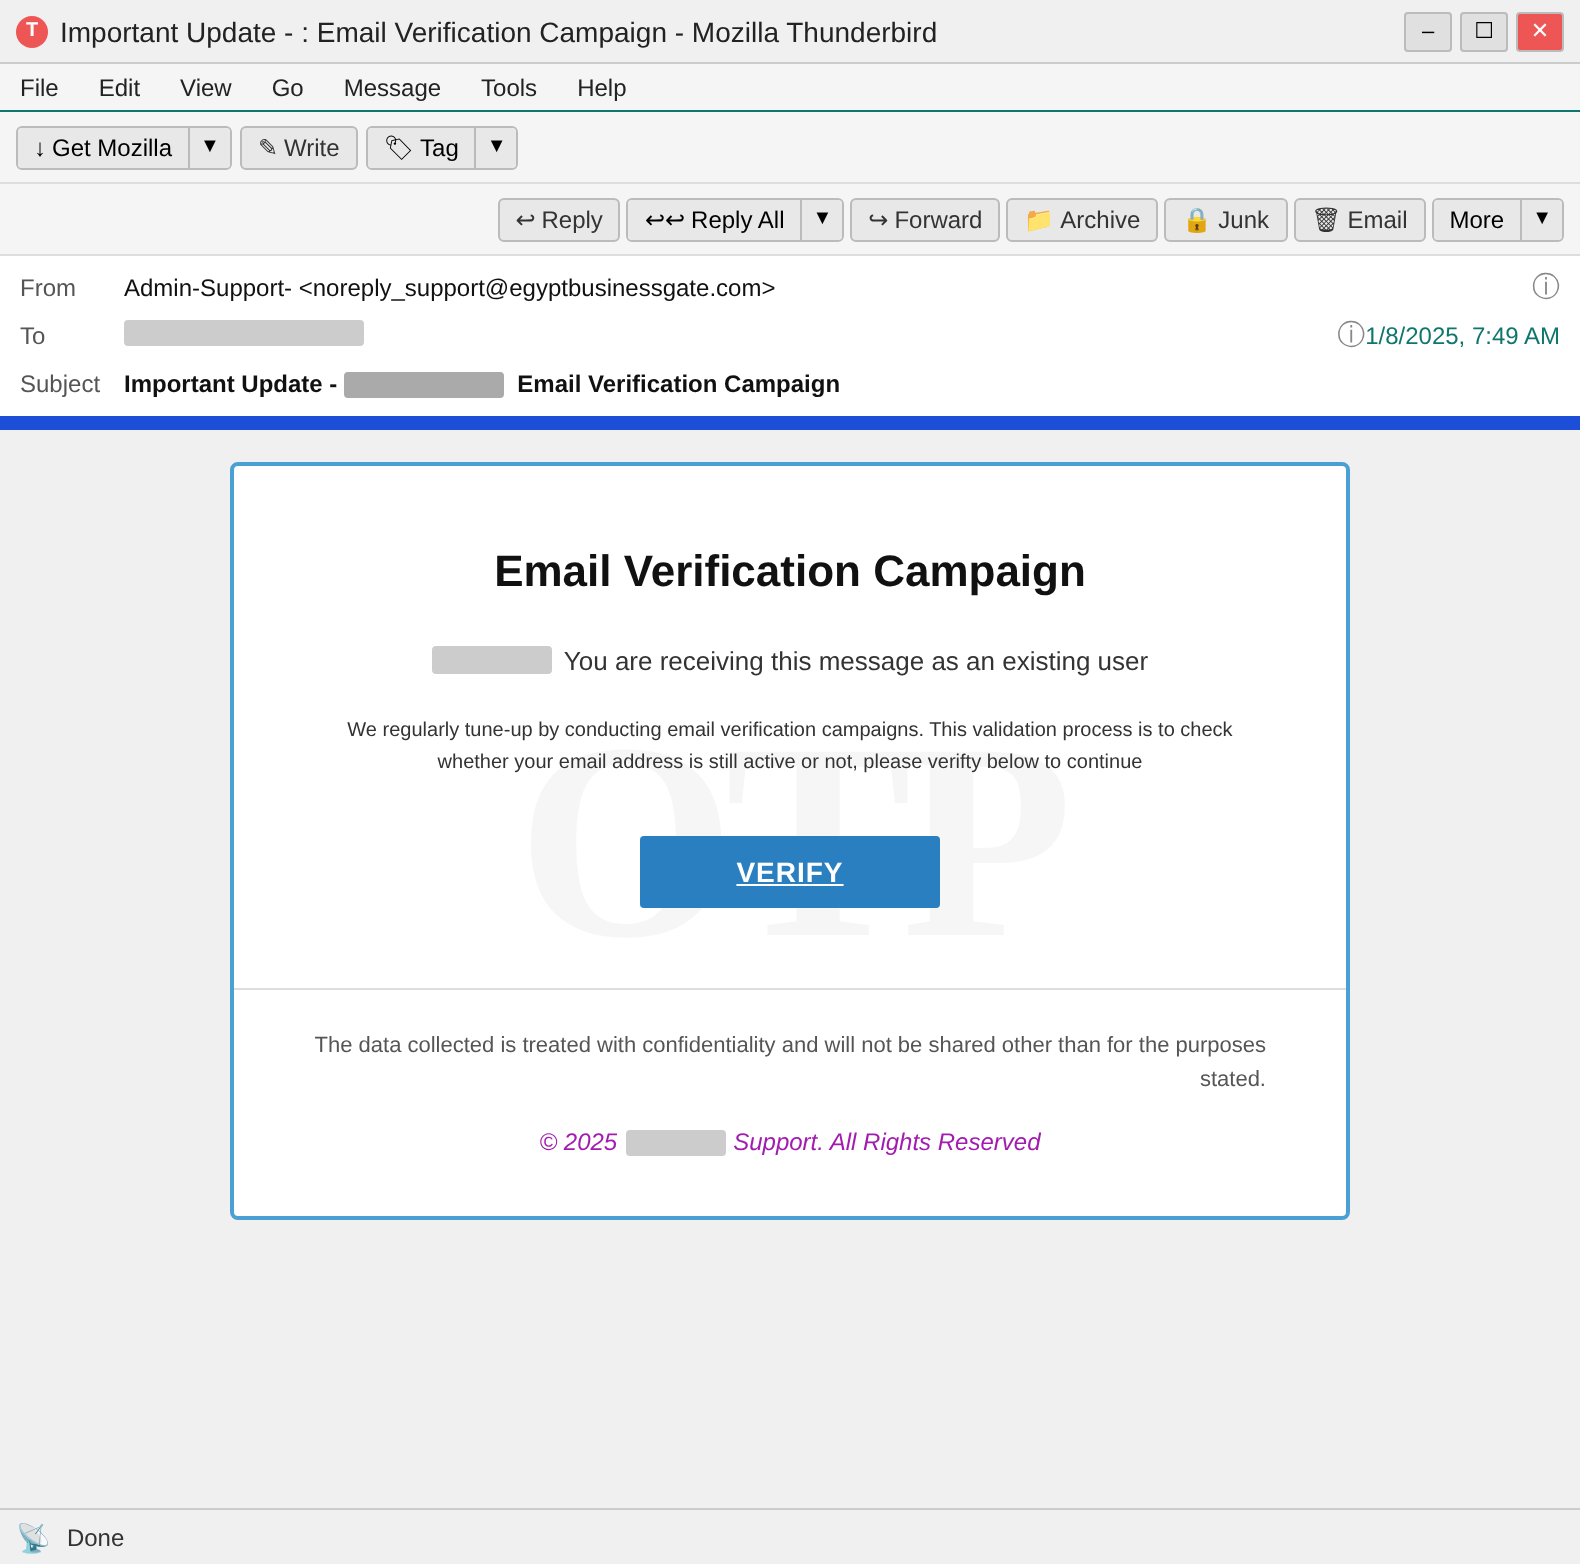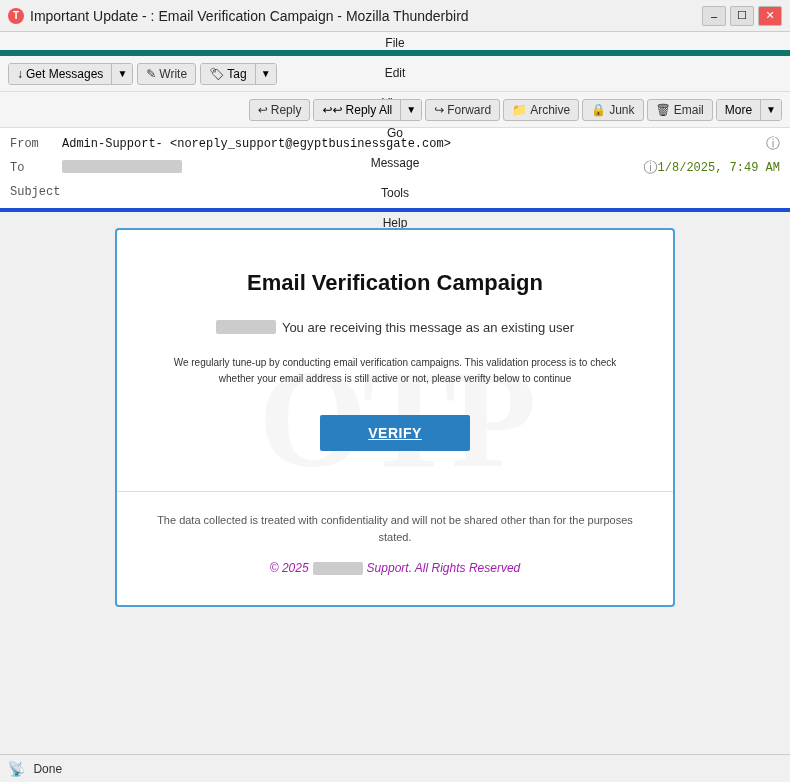--- a/index.html
+++ b/index.html
@@ -52,24 +52,23 @@
       font-size: 11px;
       cursor: pointer;
     }
 
     
     .menu-bar {
       display: flex;
       align-items: center;
       padding: 2px 6px;
       background: #f5f5f5;
-      border-bottom: 6px solid #0f766e;
+      border-bottom: 1px solid #0f766e;
       height: 24px;
       gap: 12px;
-      flex-direction: column;
     }
     .menu-item {
       font-size: 12px;
       color: #222;
       cursor: pointer;
       padding: 2px 4px;
     }
 
     
     .toolbar {
@@ -123,44 +122,43 @@
       padding: 3px 5px;
       background: #e8e8e8;
       font-size: 10px;
       cursor: pointer;
       display: flex; align-items: center;
     }
 
     
     .email-header {
       background: #fff;
-      border-bottom: 4px solid #1d4ed8;
+      border-bottom: 7px solid #1d4ed8;
       padding: 4px 10px;
-      font-family: Liberation Mono, monospace;
     }
     .email-header-row {
       display: flex;
       align-items: center;
       padding: 3px 0;
       min-height: 24px;
     }
     .email-label {
       color: #555;
       font-size: 12px;
       width: 52px;
       flex-shrink: 0;
     }
     .email-value {
       font-size: 12px;
       color: #111;
       flex: 1;
     }
     .email-date {
       font-size: 12px;
-      color: #4d7c0f;
+      color: #0f766e;
       text-align: right;
     }
     .email-subject-value {
       font-size: 12px;
       color: #111;
       font-weight: 600;
     }
 
     
     .email-body {
@@ -257,20 +255,21 @@
       border: none;
       border-top: 1px solid #ddd;
       margin: 0 -40px 20px -40px;
     }
 
     .card-footer-text {
       font-size: 11px;
       color: #555;
       line-height: 1.5;
       margin-bottom: 16px;
+      text-align: right;
     }
 
     .card-copyright {
       font-size: 12px;
       color: #a21caf;
       display: flex;
       align-items: center;
       justify-content: center;
       gap: 4px;
       font-style: italic;
@@ -332,21 +331,21 @@
   <span class="menu-item">Go</span>
   <span class="menu-item">Message</span>
   <span class="menu-item">Tools</span>
   <span class="menu-item">Help</span>
 </div>
 
 <div class="toolbar">
   <div class="action-btn-split">
     <div class="main">
       <span>↓</span>
-      <span>Get Messages</span>
+      <span>Get Mozilla</span>
     </div>
     <div class="arrow">▼</div>
   </div>
   <div class="action-btn">
     <span>✎</span>
     <span>Write</span>
   </div>
   <div class="action-btn-split">
     <div class="main">
       <span>🏷</span>
@@ -401,20 +400,23 @@
   <div class="email-header-row">
     <span class="email-label">To</span>
     <span class="email-value">
       <span style="display:inline-block;background:#ccc;min-width:120px;height:13px;border-radius:2px;"></span>
     </span>
     <span style="font-size:14px;color:#888;cursor:pointer;">ⓘ</span>
     <span class="email-date">1/8/2025, 7:49 AM</span>
   </div>
   <div class="email-header-row">
     <span class="email-label">Subject</span>
+    <span class="email-subject-value">
+      Important Update - <span style="display:inline-block;background:#aaa;min-width:80px;height:13px;border-radius:2px;vertical-align:middle;"></span>&nbsp;&nbsp;<strong>Email Verification Campaign</strong>
+    </span>
   </div>
 </div>
 
 <div class="email-body">
   <div class="email-content-card">
     <div class="watermark">OTP</div>
     <div class="card-content">
       <div class="card-title">Email Verification Campaign</div>
       <div class="card-greeting">
         <span class="greeting-blur"></span>

